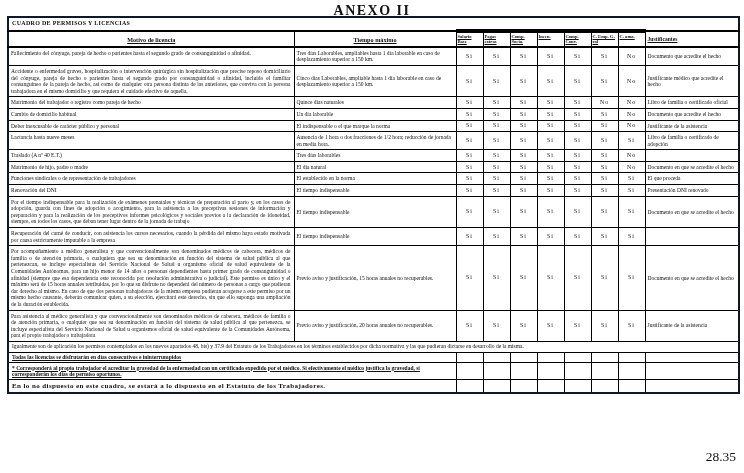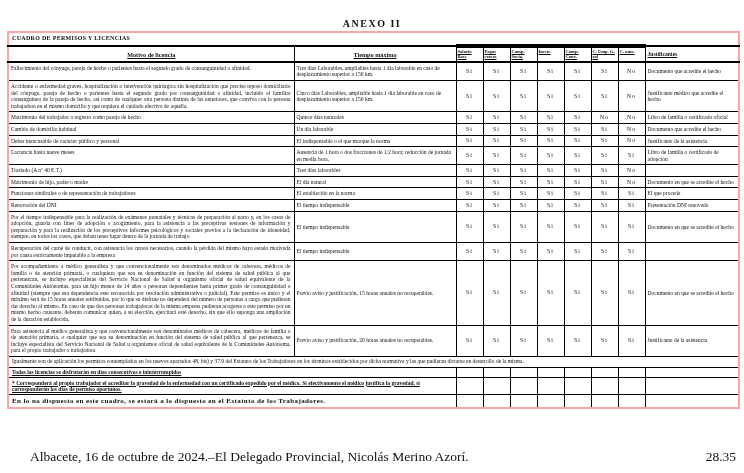--- a/index.html
+++ b/index.html
@@ -2,27 +2,27 @@
 <html><head>
 <meta charset="utf-8">
 <style>
   html,body { margin:0; padding:0; }
   body {
     width:744px; height:473px; background:#ffffff; color:#111;
     font-family:"Liberation Serif", serif; overflow:hidden;
   }
   .doc { position:relative; width:744px; height:473px; background:#fff; }
   .annex-title {
-    text-align:center; font-weight:bold; font-size:10px; letter-spacing:1.5px;
-    padding-top:18px; height:13px;
+    text-align:center; font-weight:bold; font-size:14px; letter-spacing:1.5px;
+    padding-top:3px; height:13px;
   }
   table.permits {
     border-collapse:collapse; table-layout:fixed;
     margin:0 6px 0 7px; width:731px;
-    border:2px solid #fca5a5;
+    border:2px solid #0f172a;
   }
   col.c-motivo { width:286px; }
   col.c-tiempo { width:162px; }
   col.c-val    { width:27px;  }
   col.c-just   { width:94px;  }
   td, th {
     border:1px solid #000; padding:1px 2px;
     font-size:5.5px; line-height:1.2; vertical-align:top;
     font-weight:normal; text-align:left; overflow:hidden;
     word-wrap:break-word;
@@ -293,17 +293,16 @@
           <td class="cell-value"></td>
           <td class="cell-value"></td>
           <td class="cell-value"></td>
           <td class="cell-value"></td>
           <td class="cell-just"></td>
         </tr>
       </tbody>
   </table>
 
   <div class="sig-line">
-    <span class="sig-text">Albacete, 16 de octubre de 2024.–El Delegado Provincial, Nicolás Merino Azorí.</span>
     <span class="sig-num">28.35</span>
   </div>
 
 </div>
 
 </body></html>

